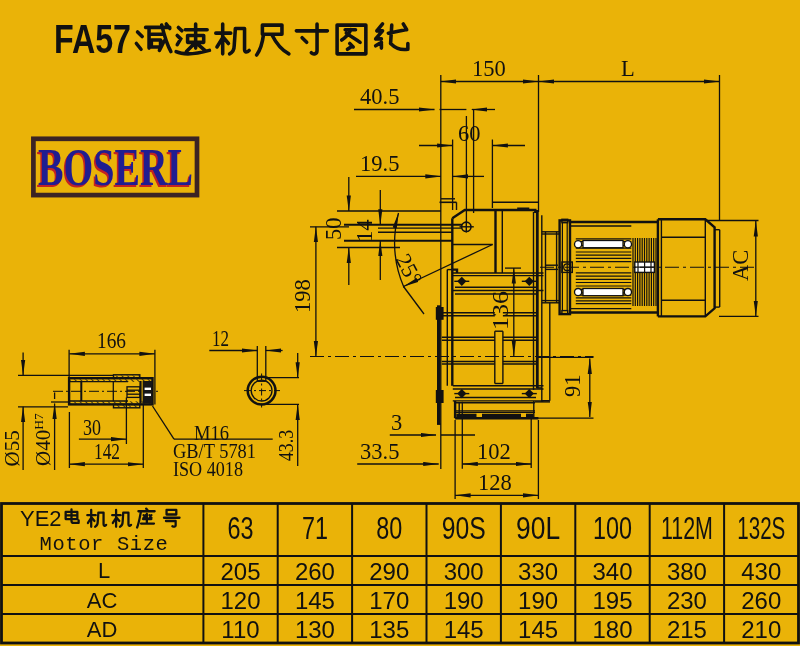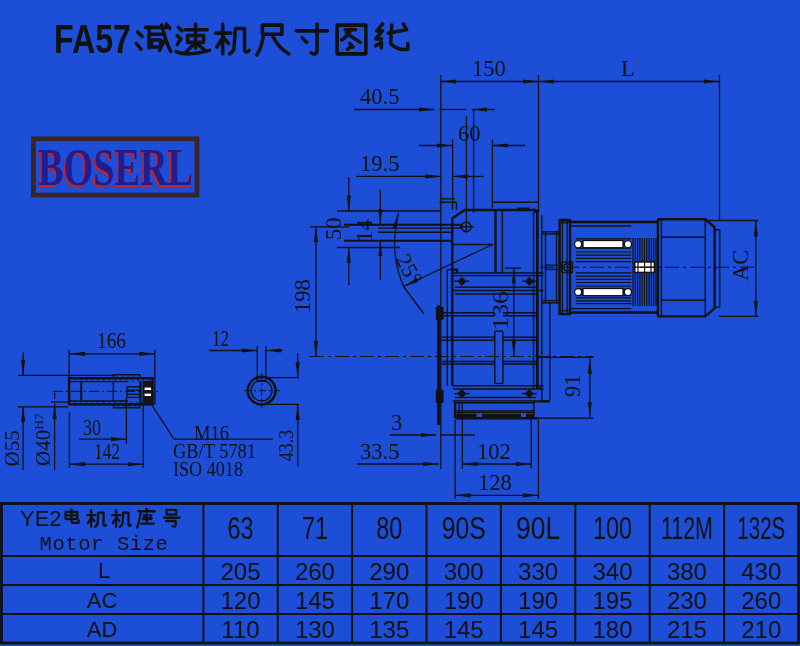--- a/index.html
+++ b/index.html
@@ -1,16 +1,16 @@
 <!DOCTYPE html>
 <html><head>
 <meta charset="utf-8">
 <style>
 html,body{margin:0;padding:0;background:#fff;}
-#wrap{position:relative;width:800px;height:646px;background:#1d4ed8;overflow:hidden;}
+#wrap{position:relative;width:800px;height:646px;background:#eab308;overflow:hidden;}
 svg{position:absolute;left:0;top:0;}
 text{font-family:"Liberation Serif", serif;fill:#111;}
 .sans, .sans text, text.sans{font-family:"Liberation Sans", sans-serif;}
 .mono, .mono text, text.mono{font-family:"Liberation Mono", monospace;}
 </style>
 </head>
 <body>
 <div id="wrap">
 <svg width="800" height="646" viewBox="0 0 800 646">
 <defs>

